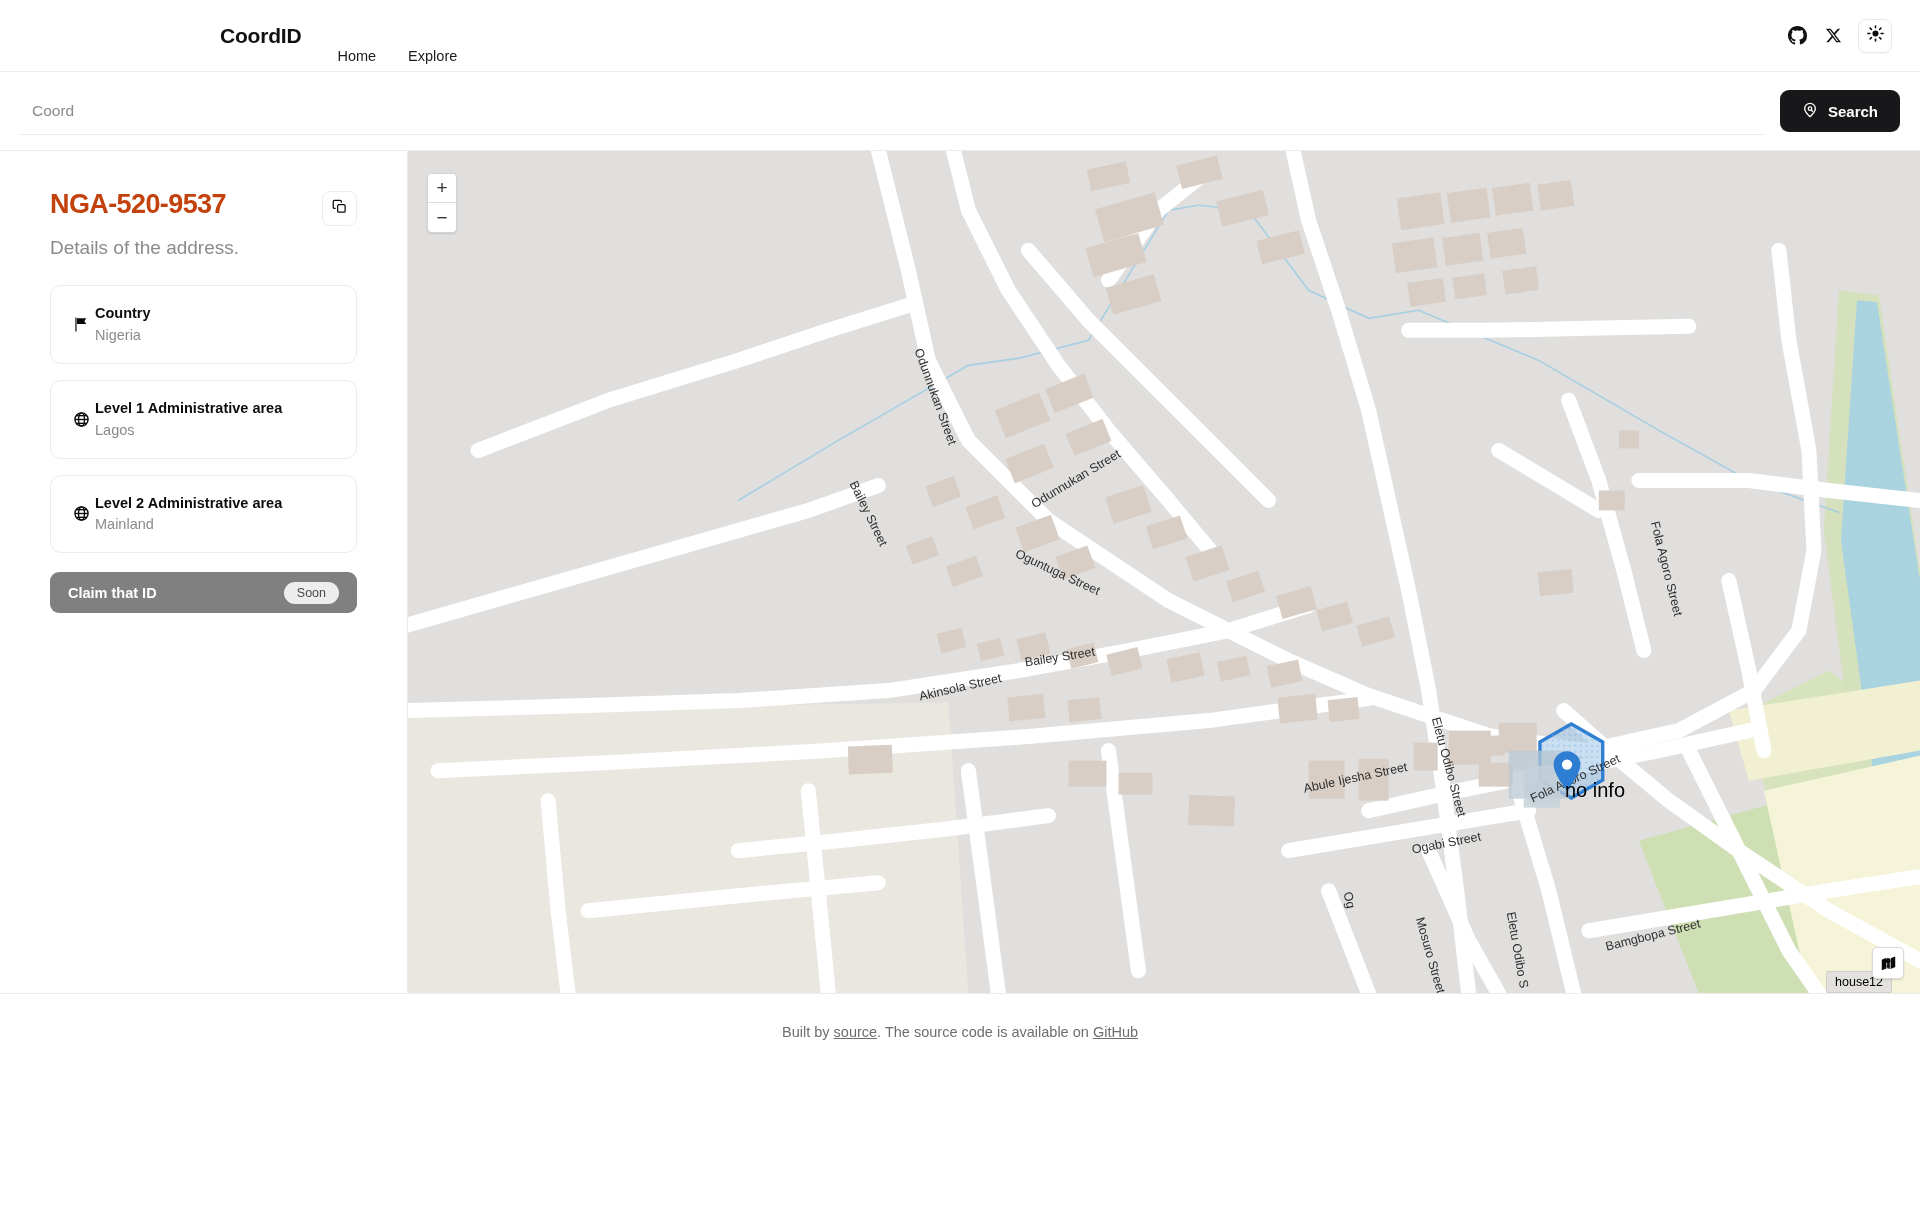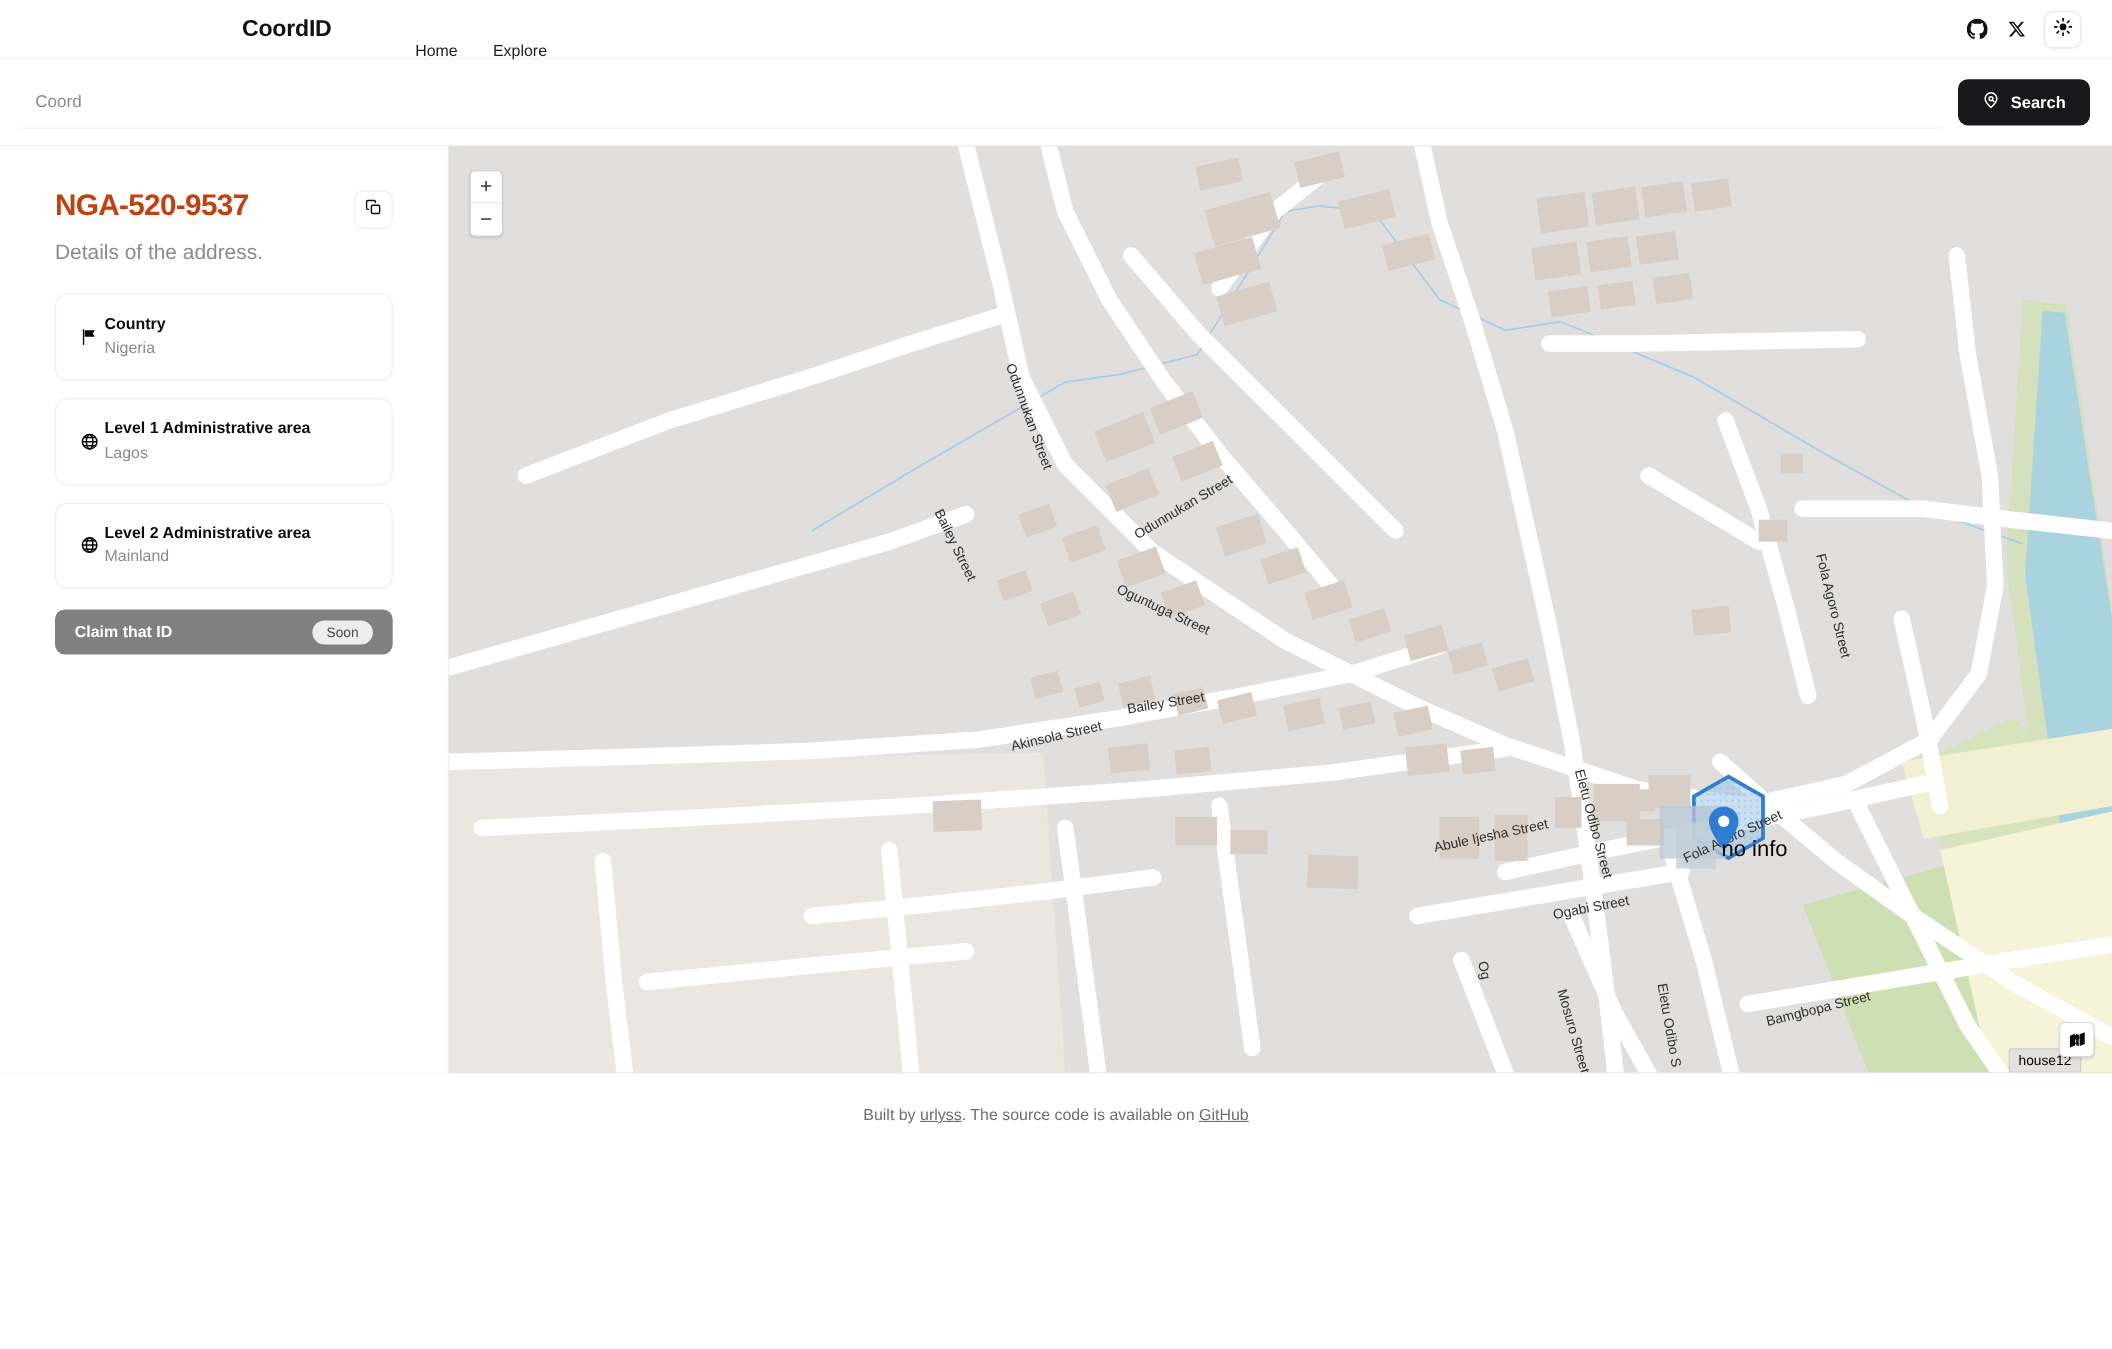--- a/index.html
+++ b/index.html
@@ -6,27 +6,26 @@
   html, body {
     width: 1920px; height: 1226px;
     font-family: "Liberation Sans", sans-serif;
     background: #ffffff;
     color: #0a0a0a;
     overflow: hidden;
   }
 
   
   .header {
-    height: 54px;
+    height: 72px;
     display: flex;
     align-items: center;
     padding: 0 28px 0 220px;
     border-bottom: 1px solid #ececec;
     background: #fff;
-    gap: 40px;
   }
   .brand {
     font-size: 21px;
     font-weight: 600;
     letter-spacing: -0.2px;
     color: #111;
     margin-right: 36px;
   }
   .nav { display: flex; align-items: center; gap: 32px; }
   .nav-link {
@@ -604,15 +603,15 @@
           <circle cx="11.5" cy="8.5" r="3.4" fill="currentColor"></circle>
           <path d="M11.5 12.2 14 17H9z" fill="currentColor"></path>
         </svg>
       </span>
     </div>
   </div>
 </div>
 
 <div class="footer">
   <div class="footer-text">
-    <span>Built by </span><a>urlyss</a><span>. The source code is available on </span><a>GitHub</a>
+    <span>Built by </span><a>source</a><span>. The source code is available on </span><a>GitHub</a>
   </div>
 </div>
 
 </body></html>

